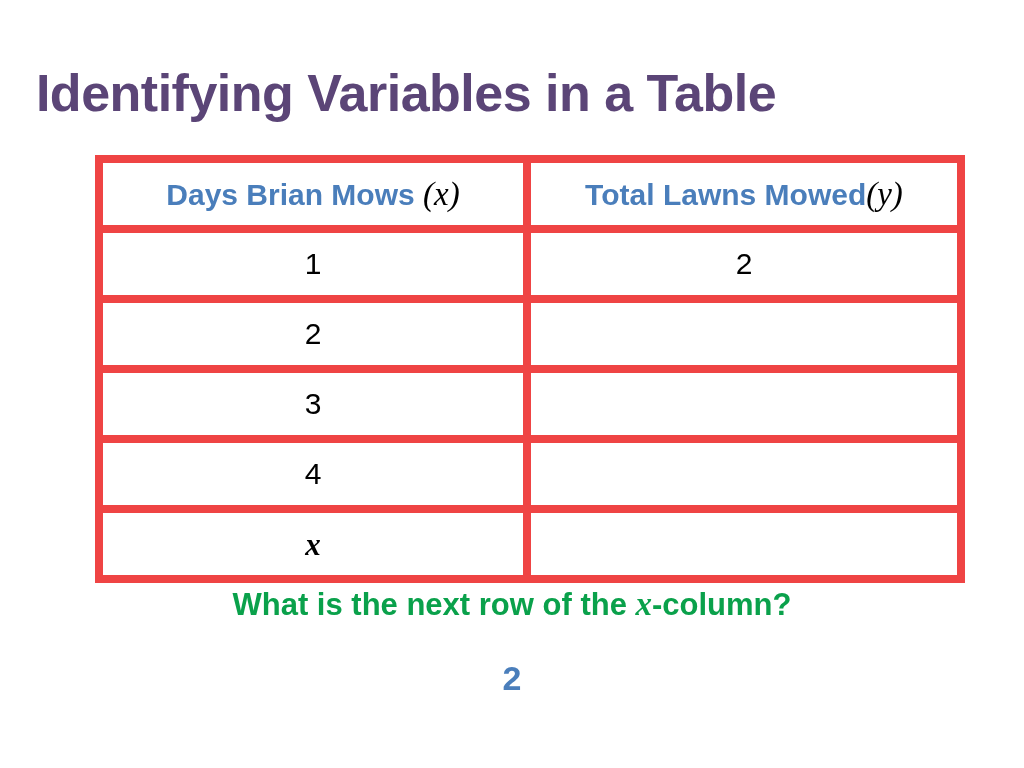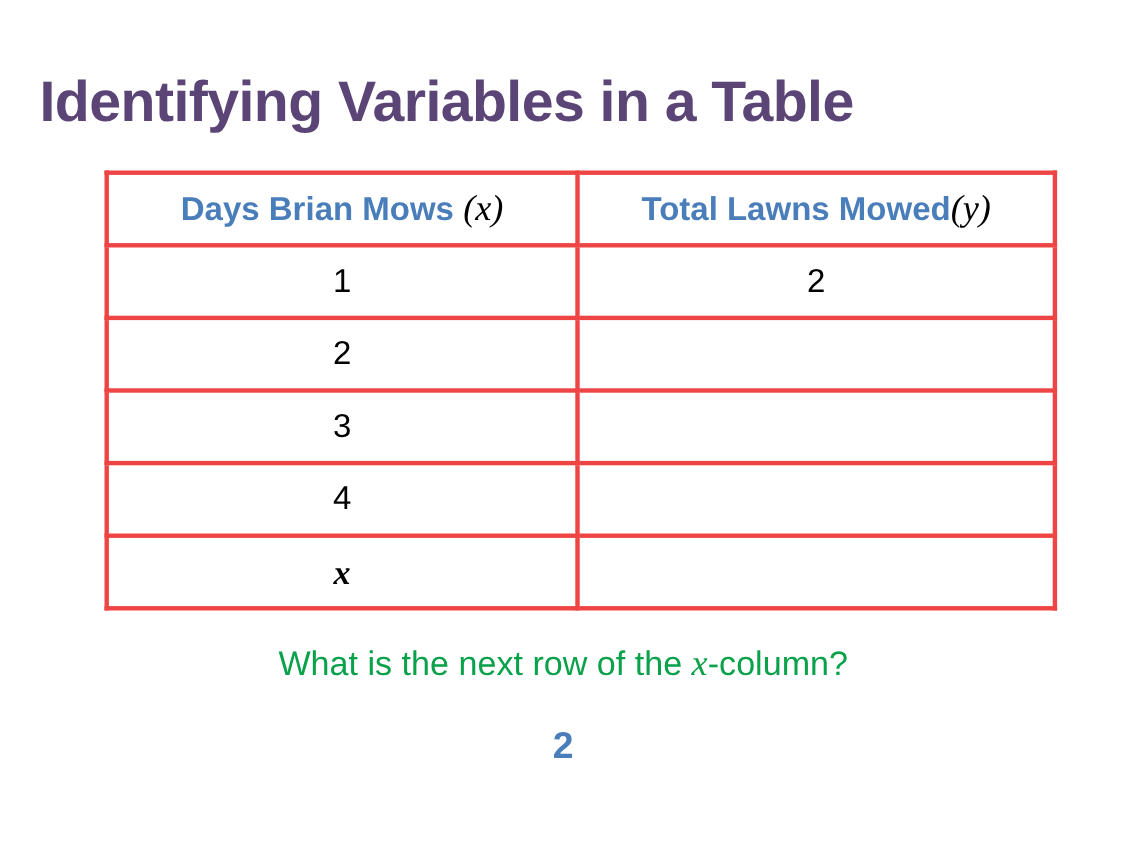--- a/index.html
+++ b/index.html
@@ -34,21 +34,21 @@
   #variables-table {
     position: absolute;
     left: 95px;
     top: 155px;
     width: 862px;
     border-collapse: collapse;
     table-layout: fixed;
   }
   #variables-table td,
   #variables-table th {
-    border: 4px solid #ef4444;
+    border: 8px solid #ef4444;
     padding: 0;
     margin: 0;
     height: 62px;
     text-align: center;
     vertical-align: middle;
     background: #ffffff;
   }
   #variables-table col.col-x { width: 428px; }
   #variables-table col.col-y { width: 434px; }
 
@@ -83,21 +83,21 @@
   .data-cell.empty { color: transparent; }
 
   
   #question-line {
     position: absolute;
     left: 0;
     top: 586px;
     width: 1024px;
     text-align: center;
     font-size: 31px;
-    font-weight: normal;
+    font-weight: bold;
     color: #0AA14B;
     white-space: nowrap;
     line-height: 1.1;
   }
   #question-line .var-italic {
     font-style: italic;
     font-family: "Liberation Serif", serif;
     font-size: 33px;
   }
 

